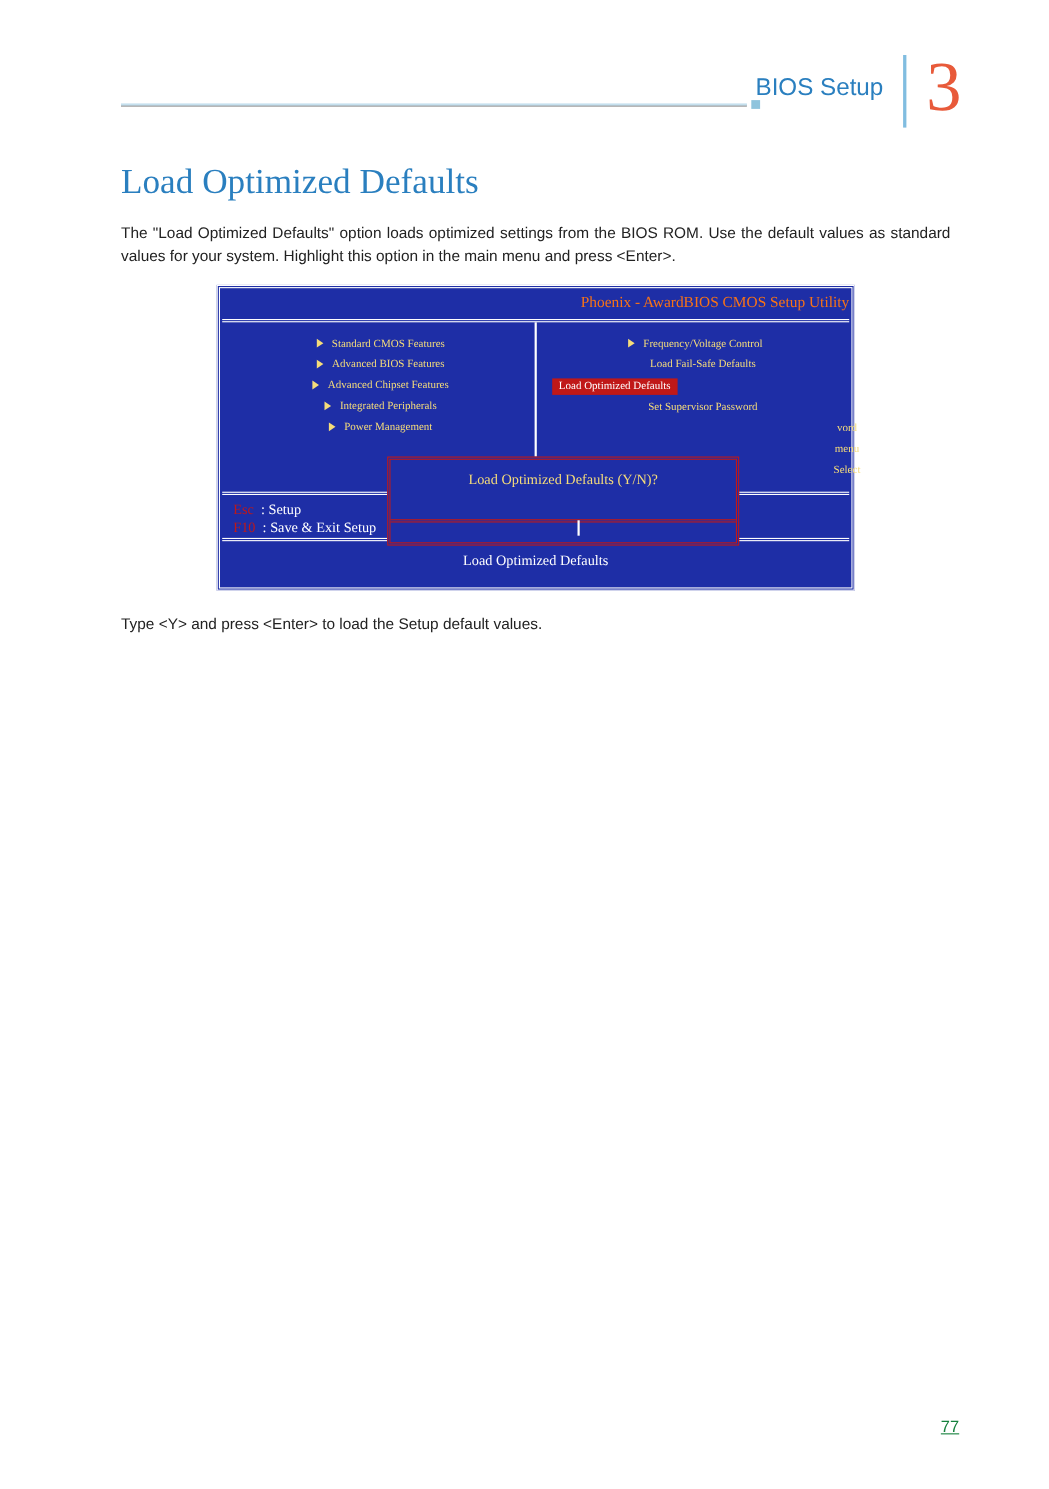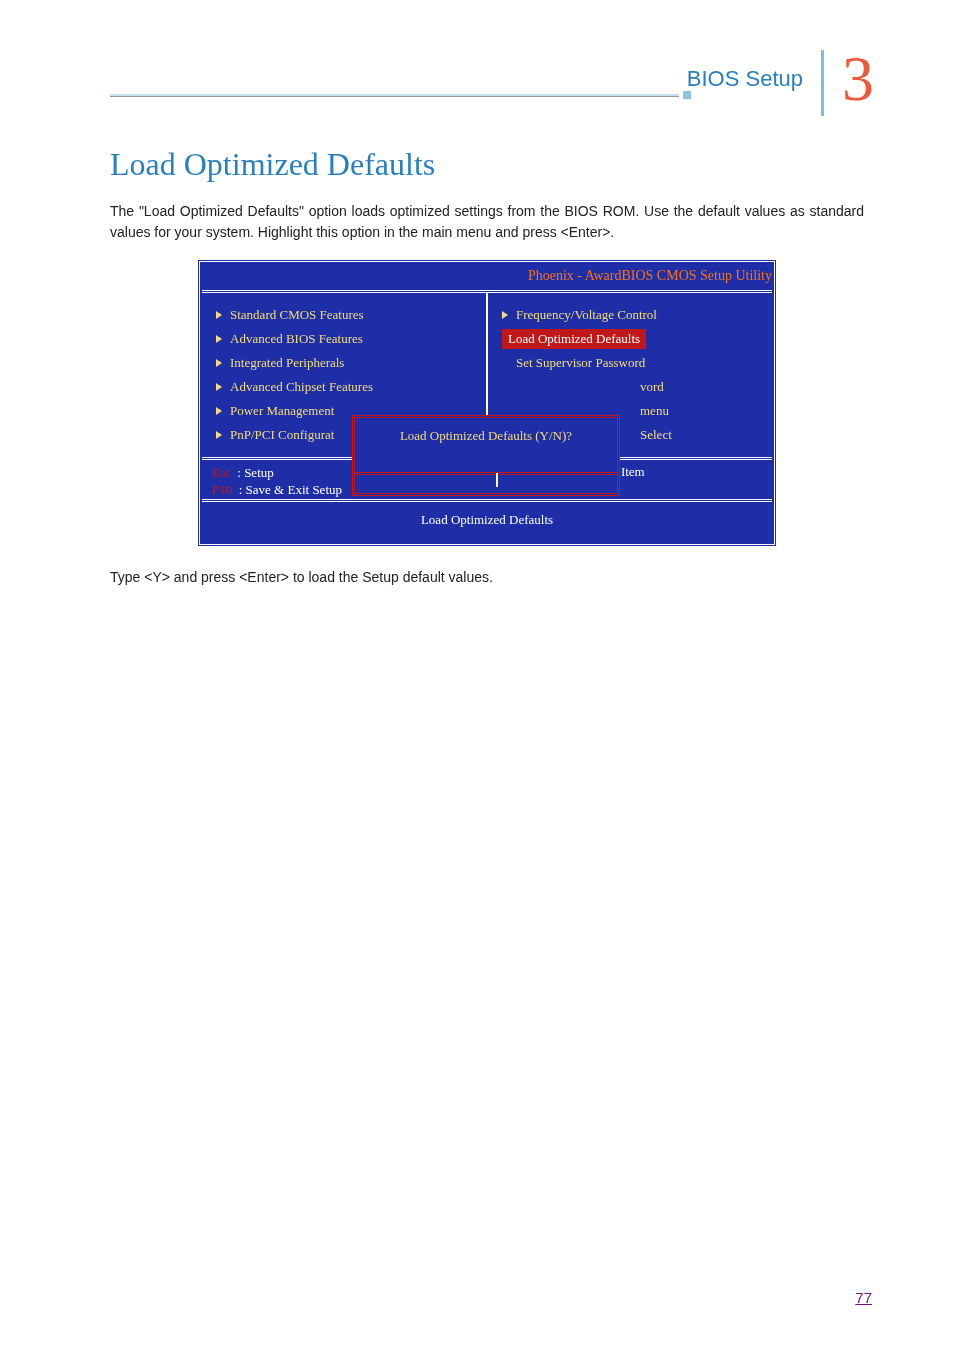--- a/index.html
+++ b/index.html
@@ -104,27 +104,28 @@
     position: relative;
   }
   .bios-col {
     flex: 1;
     padding: 10px 10px 10px 14px;
   }
   .bios-col + .bios-col {
     border-left: 2px solid #fff;
   }
   .bios-item {
-    font-size: 13px;
+    font-size: 10px;
     color: #f5dc7a;
     padding: 4px 0;
     display: flex;
     align-items: center;
     gap: 8px;
     white-space: nowrap;
+    justify-content: center;
   }
   .tri {
     width: 0; height: 0;
     border-top: 4px solid transparent;
     border-bottom: 4px solid transparent;
     border-left: 6px solid #f5dc7a;
     display: inline-block;
     flex-shrink: 0;
   }
   .bios-item.no-tri .tri { visibility: hidden; }
@@ -132,21 +133,21 @@
     background: #c01818;
     color: #fff;
     display: inline-flex;
     padding: 2px 6px;
     margin: 2px 0;
   }
   .popup {
     position: absolute;
     left: 150px;
     top: 122px;
-    width: 268px;
+    width: 320px;
     border: 3px double #c01818;
     background: #1e2ea6;
     z-index: 10;
     box-shadow: 2px 2px 0 rgba(0,0,0,0);
   }
   .popup-inner {
     padding: 10px 12px 28px 12px;
     color: #f5dc7a;
     font-size: 13px;
     text-align: center;
@@ -183,21 +184,21 @@
     font-size: 13px;
     color: #fff;
     padding: 10px 0 14px 0;
   }
   .page-num {
     position: absolute;
     right: 82px;
     bottom: 48px;
     font-family: Verdana, sans-serif;
     font-size: 15px;
-    color: #701a75;
+    color: #15803d;
     text-decoration: underline;
   }
 </style>
 </head>
 <body>
 
 <div class="page">
   <div class="header-row">
     <div class="header-line"></div>
     <span class="header-label">BIOS Setup</span>
@@ -217,39 +218,39 @@
         <div class="bios-item">
             <span class="tri"></span>
             <span>Standard CMOS Features</span>
           </div>
         <div class="bios-item">
             <span class="tri"></span>
             <span>Advanced BIOS Features</span>
           </div>
         <div class="bios-item">
             <span class="tri"></span>
+            <span>Advanced Chipset Features</span>
+          </div>
+        <div class="bios-item">
+            <span class="tri"></span>
             <span>Integrated Peripherals</span>
           </div>
         <div class="bios-item">
             <span class="tri"></span>
-            <span>Advanced Chipset Features</span>
-          </div>
-        <div class="bios-item">
-            <span class="tri"></span>
             <span>Power Management</span>
           </div>
-        <div class="bios-item">
-            <span class="tri"></span>
-            <span>PnP/PCI Configurat</span>
-          </div>
       </div>
       <div class="bios-col">
         <div class="bios-item">
             <span class="tri"></span>
             <span>Frequency/Voltage Control</span>
+          </div>
+        <div class="bios-item no-tri">
+            <span class="tri"></span>
+            <span>Load Fail-Safe Defaults</span>
           </div>
         <div><span class="bios-item selected">
               <span>Load Optimized Defaults</span>
             </span></div>
         <div class="bios-item no-tri">
             <span class="tri"></span>
             <span>Set Supervisor Password</span>
           </div>
         <div style="position:relative; left:138px;">
           <div class="bios-item no-tri">

